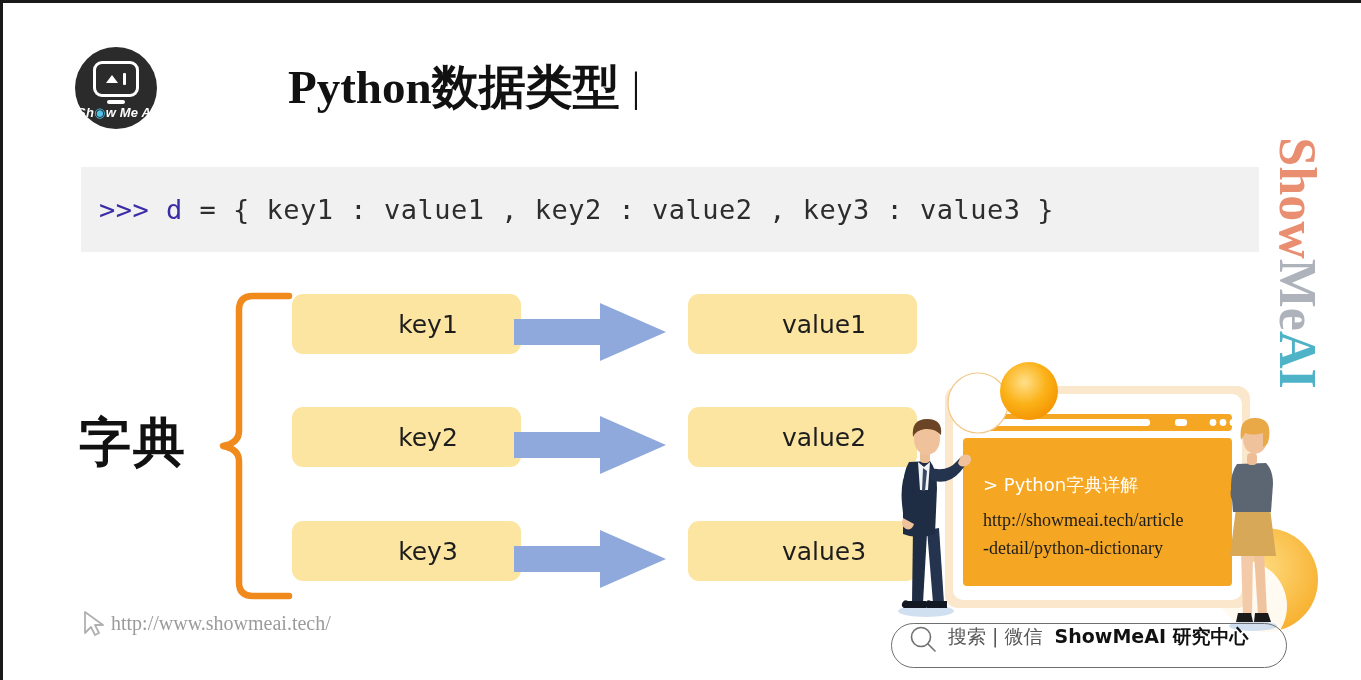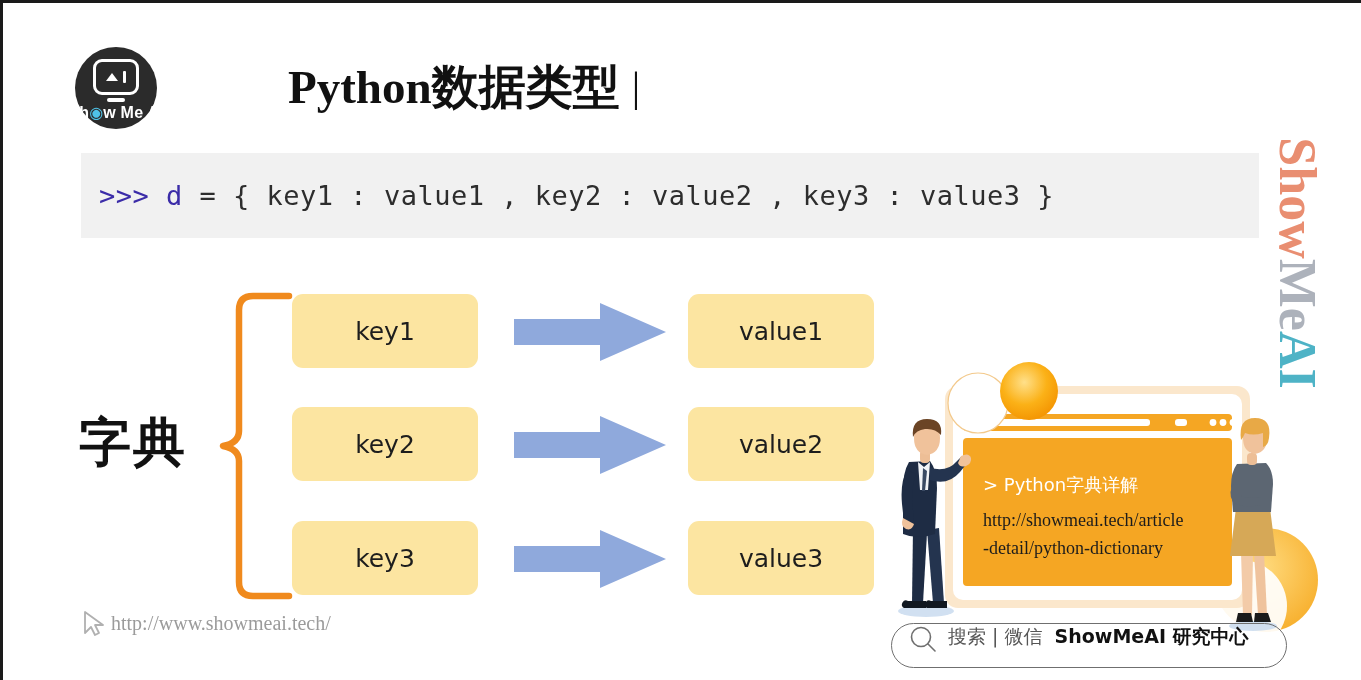--- a/index.html
+++ b/index.html
@@ -69,24 +69,25 @@
   }
   #logo .eye-bar {
     width: 3.5px;
     height: 12px;
     background: #ffffff;
     border-radius: 1px;
   }
   #logo .logo-text {
     margin-top: 8px;
     color: #ffffff;
-    font-size: 16px;
+    font-size: 13px;
     font-weight: bold;
     letter-spacing: .2px;
     white-space: nowrap;
+    font-style: italic;
   }
   #logo .logo-text .dot { color: #4fc3e8; }
 
   
   #title {
     position: absolute;
     left: 285px;
     top: 46px;
     height: 76px;
     display: flex;
@@ -97,21 +98,21 @@
     white-space: nowrap;
   }
   #title .t-black { color: #111111; }
   #title .t-sep  { color: #111111; font-weight: normal; margin: 0 12px; font-size: 42px; }
   #title .t-orange { color: #F5A623; }
 
   
   #code-block {
     position: absolute;
     left: 78px;
-    top: 150px;
+    top: 164px;
     width: 1178px;
     height: 85px;
     background: #F1F1F1;
     display: flex;
     align-items: center;
   }
   #code-line {
     padding-left: 18px;
     font-family: "DejaVu Sans Mono", "Liberation Mono", monospace;
     font-size: 27px;
@@ -136,29 +137,30 @@
   #brace { position: absolute; left: 214px; top: 288px; }
 
   .kv-row { position: absolute; left: 289px; height: 74px; }
   .kv-row.r1 { top: 291px; }
   .kv-row.r2 { top: 404px; }
   .kv-row.r3 { top: 518px; }
 
   .box {
     position: absolute;
     width: 186px;
-    height: 74px;
+    height: 60px;
     background: #FCE5A1;
     border-radius: 11px;
     display: flex;
     align-items: center;
     justify-content: center;
     font-size: 25px;
     color: #1d1d1d;
     font-family: "DejaVu Sans", "Liberation Sans", sans-serif;
+    padding-left: 43px;
   }
   .box.key { left: 0; }
   .box.value { left: 396px; text-align: center; }
   .arrow { position: absolute; left: 222px; top: 9px; }
 
   
   #watermark {
     position: absolute;
     right: 36px;
     top: 140px;

